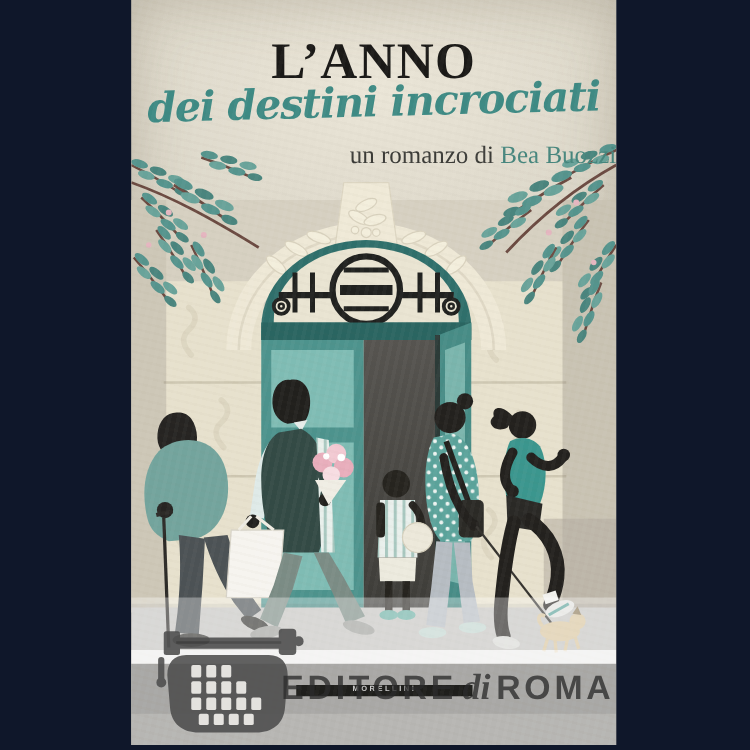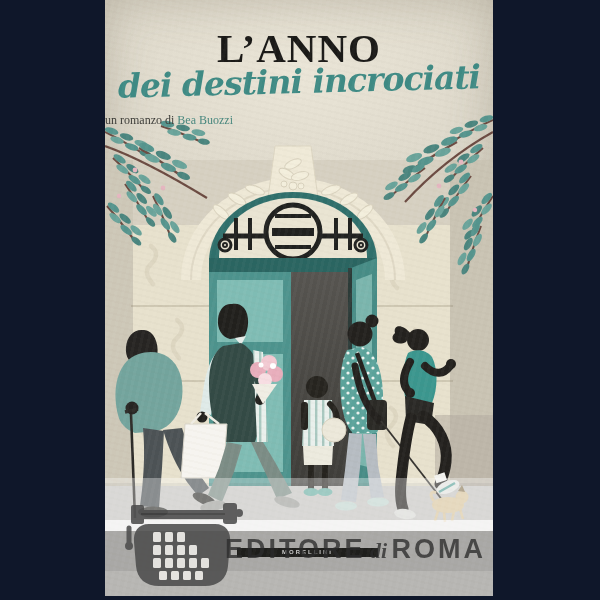--- a/index.html
+++ b/index.html
@@ -16,40 +16,40 @@
            repeating-linear-gradient(102deg, rgba(255,255,255,.06) 0 3px, rgba(0,0,0,0) 3px 7px);}
   .scene{position:absolute;left:0;top:0;}
 
   
   .title{position:absolute;top:24px;left:0;width:100%;text-align:center;
          font-family:"Liberation Serif",serif;font-weight:700;font-size:41px;
          letter-spacing:1px;color:#1a1917;}
   .subtitle{position:absolute;top:62px;left:0;width:100%;text-align:center;
          font-family:"DejaVu Serif",serif;font-style:italic;font-weight:700;
          font-size:33px;letter-spacing:-1px;color:#3e8a84;transform:rotate(-1.5deg);}
-  .byline{position:absolute;top:113px;left:0;width:100%;text-align:left;
-         font-family:"Liberation Serif",serif;font-size:12px;color:#3b3b37;}
+  .byline{position:absolute;top:113px;left:0;width:100%;text-align:right;
+         font-family:"Liberation Serif",serif;font-size:20px;color:#3b3b37;}
   .byline .author{color:#46867d;}
 
   
   .publogo{position:absolute;left:132px;top:548px;width:141px;}
   .publogo .bar-black{height:9px;background:#181815;color:rgba(255,255,255,.85);
          font-size:6px;font-weight:700;letter-spacing:2px;text-align:center;line-height:9px;}
   .publogo .bar-white{height:14px;background:#f7f5ef;color:#c8603c;font-weight:700;
          font-size:8.5px;letter-spacing:1.2px;text-align:center;line-height:14px;margin-top:40px;}
 
   
   .wm{position:absolute;inset:0;pointer-events:none;}
   .wm-band1{position:absolute;left:0;top:478px;width:388px;height:53px;background:rgba(255,255,255,.34);}
   .wm-stripe{position:absolute;left:0;top:520px;width:388px;height:11px;background:rgba(255,255,255,.5);}
   .wm-band2{position:absolute;left:0;top:531px;width:388px;height:40px;background:rgba(70,70,70,.12);}
   .wm-text{position:absolute;left:120px;top:534px;width:250px;white-space:nowrap;
          color:rgba(44,44,44,.78);}
   .wm-text .w1,.wm-text .w3{font-weight:700;font-size:27px;letter-spacing:3px;}
-  .wm-text .w2{font-family:"Liberation Serif",serif;font-style:italic;font-weight:700;font-size:22px;letter-spacing:0;}
+  .wm-text .w2{font-family:"Liberation Serif",serif;font-style:italic;font-weight:700;font-size:29px;letter-spacing:0;}
   .wm-icon{position:absolute;left:20px;top:500px;}
 </style>
 </head>
 <body>
 
 <div class="stage">
   <div class="cover">
 
     <svg class="scene" width="388" height="597" viewBox="0 0 388 597">
       <defs>

